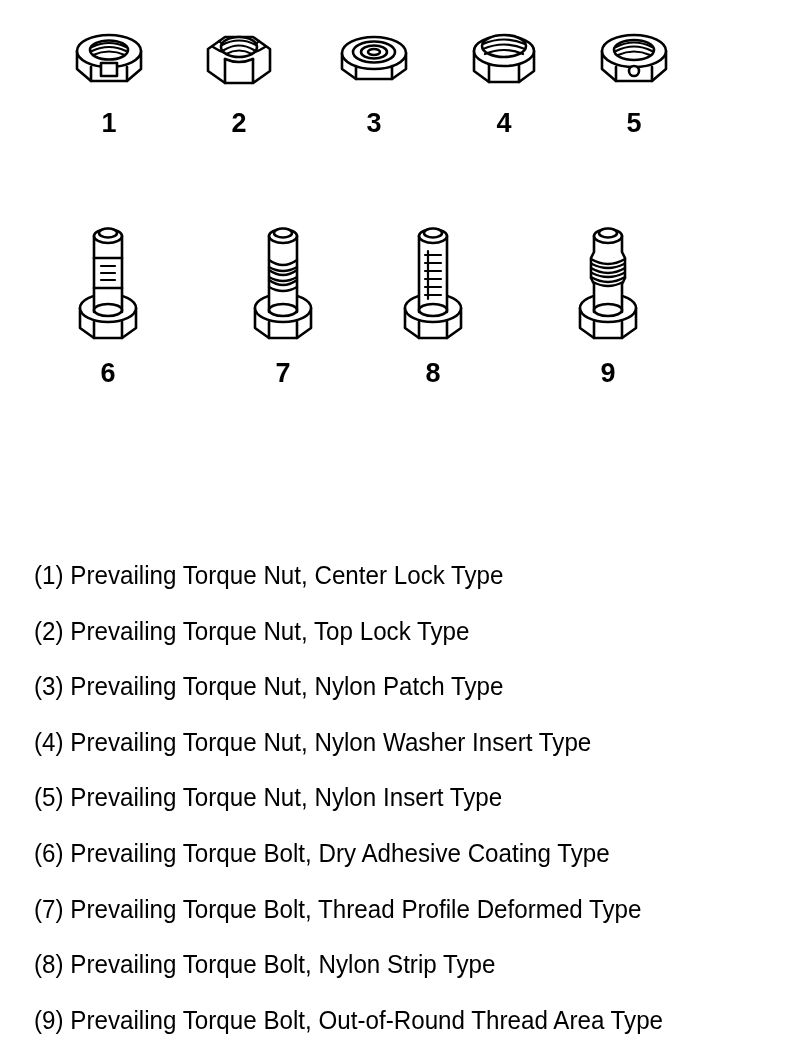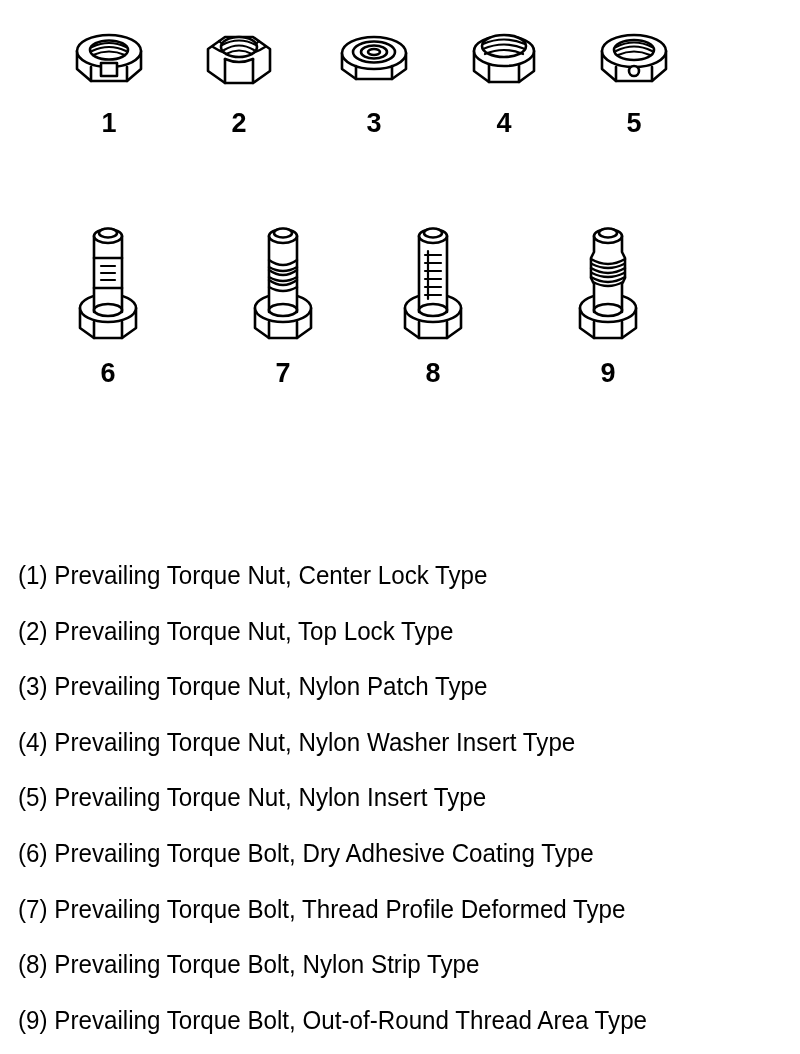--- a/index.html
+++ b/index.html
@@ -34,21 +34,21 @@
     line-height: 1;
     text-align: center;
     color: #000;
     letter-spacing: 0px;
   }
   .row1 .item-number { margin-top: 13px; }
   .row2 .item-number { margin-top: 14px; }
 
   .caption-list {
     position: absolute;
-    left: 18px;
+    left: 34px;
     top: 548px;
     width: 756px;
   }
   .caption-line {
     font-family: "Liberation Sans Narrow", "Liberation Sans", sans-serif;
     font-size: 26px;
     line-height: 55.6px;
     white-space: nowrap;
     color: #000000;
     transform: scaleX(0.93);

